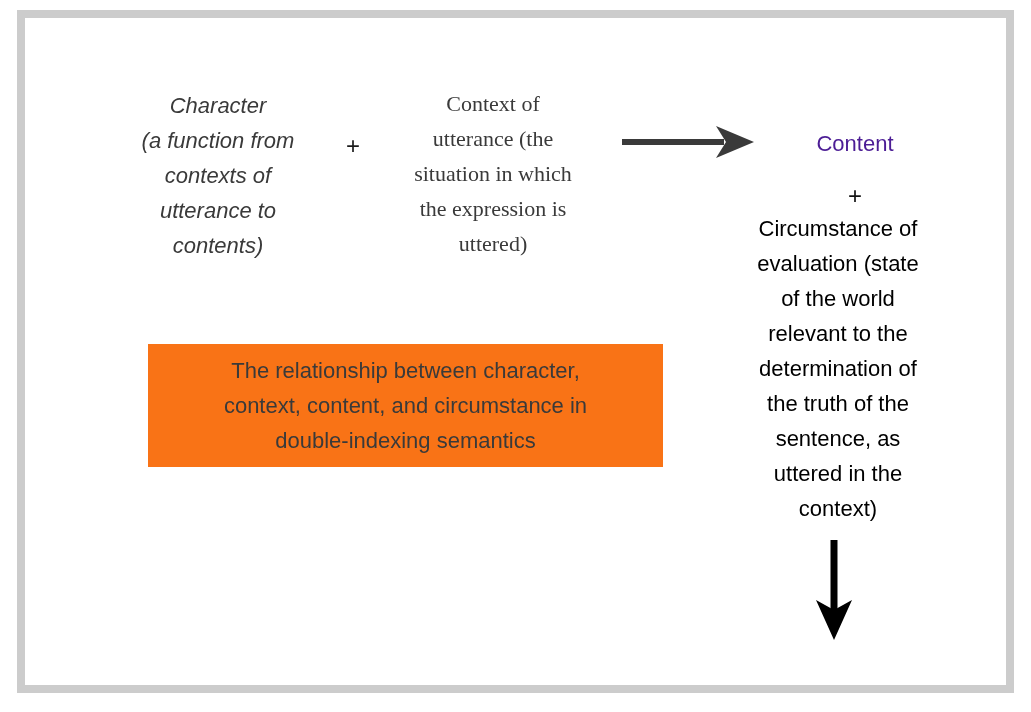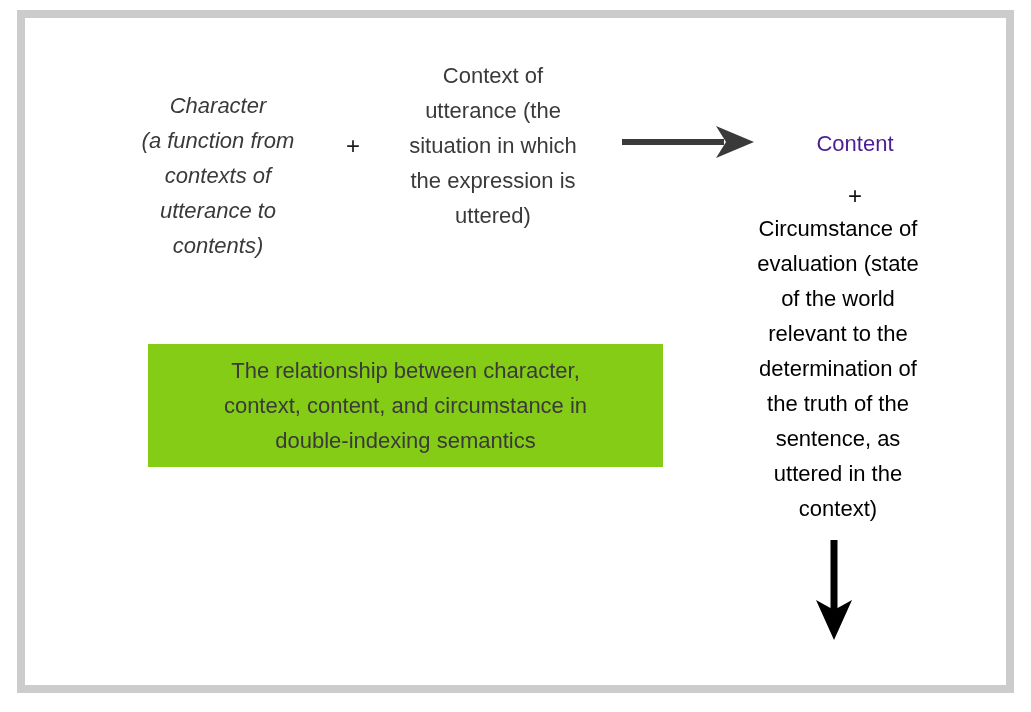--- a/index.html
+++ b/index.html
@@ -57,23 +57,24 @@
     top: 110px;
     width: 36px;
     font-size: 24px;
     line-height: 35px;
     color: #1a1a1a;
   }
 
   
   #context-block {
     left: 352px;
-    top: 40px;
+    top: 68px;
     width: 232px;
     color: #3a3a3a;
+    font-family: Liberation Serif, serif;
   }
 
   
   #arrow-right {
     position: absolute;
     left: 595px;
     top: 108px;
     width: 136px;
     height: 32px;
   }
@@ -118,21 +119,21 @@
     color: #111111;
   }
 
   
   #caption-box {
     position: absolute;
     left: 123px;
     top: 326px;
     width: 515px;
     height: 123px;
-    background: #84cc16;
+    background: #f97316;
     display: flex;
     align-items: center;
     justify-content: center;
   }
   #caption-text {
     text-align: center;
     font-size: 22px;
     line-height: 35px;
     color: #3a3a3a;
     white-space: pre-line;

